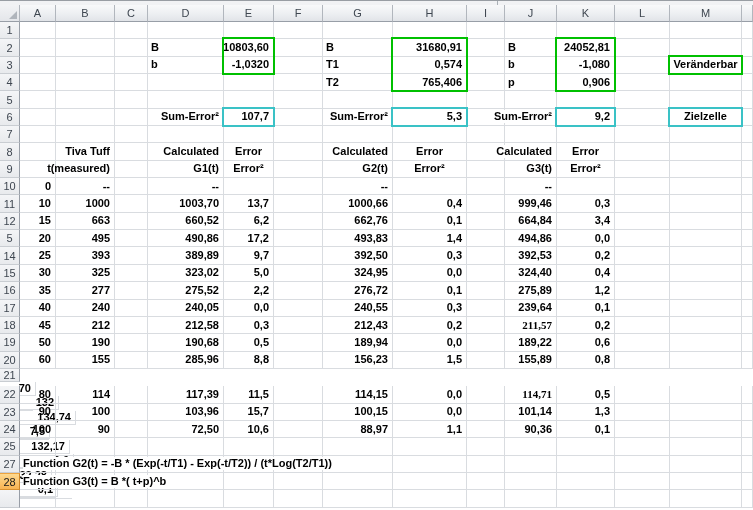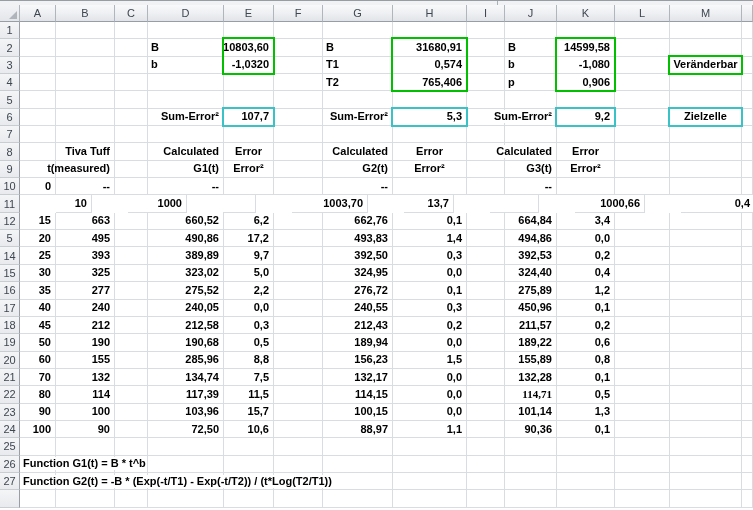--- a/index.html
+++ b/index.html
@@ -108,21 +108,21 @@
           <span>B</span>
         </div>
         <div class="cell ar" style="width: 74px;">
           <span>31680,91</span>
         </div>
         <div class="cell ar" style="width: 38px;"></div>
         <div class="cell al" style="width: 52px;">
           <span>B</span>
         </div>
         <div class="cell ar" style="width: 58px;">
-          <span>14599,58</span>
+          <span>24052,81</span>
         </div>
         <div class="cell ar" style="width: 55px;"></div>
         <div class="cell ar" style="width: 72px;"></div>
         <div class="cell ar" style="width: 11px;"></div>
       </div>
       <div class="row" style="height: 17.35px;">
         <div class="rh">3</div>
         <div class="cell ar" style="width: 36px;"></div>
         <div class="cell ar" style="width: 59px;"></div>
         <div class="cell ar" style="width: 33px;"></div>
@@ -326,21 +326,21 @@
         <div class="cell ar" style="width: 74px;"></div>
         <div class="cell ar" style="width: 38px;"></div>
         <div class="cell ar" style="width: 52px;">
           <span>--</span>
         </div>
         <div class="cell ar" style="width: 58px;"></div>
         <div class="cell ar" style="width: 55px;"></div>
         <div class="cell ar" style="width: 72px;"></div>
         <div class="cell ar" style="width: 11px;"></div>
       </div>
-      <div class="row" style="height: 17.35px; gap: 36px;">
+      <div class="row" style="height: 17.35px;">
         <div class="rh">11</div>
         <div class="cell ar" style="width: 36px;">
           <span>10</span>
         </div>
         <div class="cell ar" style="width: 59px;">
           <span>1000</span>
         </div>
         <div class="cell ar" style="width: 33px;"></div>
         <div class="cell ar" style="width: 76px;">
           <span>1003,70</span>
@@ -548,21 +548,21 @@
         </div>
         <div class="cell ar" style="width: 49px;"></div>
         <div class="cell ar" style="width: 70px;">
           <span>240,55</span>
         </div>
         <div class="cell ar" style="width: 74px;">
           <span>0,3</span>
         </div>
         <div class="cell ar" style="width: 38px;"></div>
         <div class="cell ar" style="width: 52px;">
-          <span>450,96</span>
+          <span>239,64</span>
         </div>
         <div class="cell ar" style="width: 58px;">
           <span>0,1</span>
         </div>
         <div class="cell ar" style="width: 55px;"></div>
         <div class="cell ar" style="width: 72px;"></div>
         <div class="cell ar" style="width: 11px;"></div>
       </div>
       <div class="row" style="height: 17.35px;">
         <div class="rh">18</div>
@@ -580,21 +580,21 @@
           <span>0,3</span>
         </div>
         <div class="cell ar" style="width: 49px;"></div>
         <div class="cell ar" style="width: 70px;">
           <span>212,43</span>
         </div>
         <div class="cell ar" style="width: 74px;">
           <span>0,2</span>
         </div>
         <div class="cell ar" style="width: 38px;"></div>
-        <div class="cell ar" style="width: 52px;">
+        <div class="cell ar" style="width: 52px; font-family: Liberation Serif, serif;">
           <span>211,57</span>
         </div>
         <div class="cell ar" style="width: 58px;">
           <span>0,2</span>
         </div>
         <div class="cell ar" style="width: 55px;"></div>
         <div class="cell ar" style="width: 72px;"></div>
         <div class="cell ar" style="width: 11px;"></div>
       </div>
       <div class="row" style="height: 17.35px;">
@@ -656,21 +656,21 @@
         <div class="cell ar" style="width: 52px;">
           <span>155,89</span>
         </div>
         <div class="cell ar" style="width: 58px;">
           <span>0,8</span>
         </div>
         <div class="cell ar" style="width: 55px;"></div>
         <div class="cell ar" style="width: 72px;"></div>
         <div class="cell ar" style="width: 11px;"></div>
       </div>
-      <div class="row" style="height: 17.35px;">
+      <div class="row" style="height: 17.35px; flex-direction: column;">
         <div class="rh">21</div>
         <div class="cell ar" style="width: 36px;">
           <span>70</span>
         </div>
         <div class="cell ar" style="width: 59px;">
           <span>132</span>
         </div>
         <div class="cell ar" style="width: 33px;"></div>
         <div class="cell ar" style="width: 76px;">
           <span>134,74</span>
@@ -791,57 +791,57 @@
         <div class="cell ar" style="width: 58px;">
           <span>0,1</span>
         </div>
         <div class="cell ar" style="width: 55px;"></div>
         <div class="cell ar" style="width: 72px;"></div>
         <div class="cell ar" style="width: 11px;"></div>
       </div>
       <div class="row" style="height: 17.35px;">
         <div class="rh">25</div>
         <div class="cell ar" style="width: 36px;"></div>
-        <div class="cell ar" style="width: 59px;"></div>
-        <div class="cell ar" style="width: 33px;"></div>
-        <div class="cell ar" style="width: 76px;"></div>
-        <div class="cell ar" style="width: 50px;"></div>
-        <div class="cell ar" style="width: 49px;"></div>
-        <div class="cell ar" style="width: 70px;"></div>
-        <div class="cell ar" style="width: 74px;"></div>
-        <div class="cell ar" style="width: 38px;"></div>
-        <div class="cell ar" style="width: 52px;"></div>
-        <div class="cell ar" style="width: 58px;"></div>
-        <div class="cell ar" style="width: 55px;"></div>
-        <div class="cell ar" style="width: 72px;"></div>
-        <div class="cell ar" style="width: 11px;"></div>
-      </div>
-      <div class="row" style="height: 17.35px;">
-        <div class="rh">26</div>
-        <div class="cell al spill" style="width: 36px;">
-          <span>Function G1(t) = B * t^b</span>
-        </div>
         <div class="cell ar" style="width: 59px;"></div>
         <div class="cell ar" style="width: 33px;"></div>
         <div class="cell ar" style="width: 76px;"></div>
         <div class="cell ar" style="width: 50px;"></div>
         <div class="cell ar" style="width: 49px;"></div>
         <div class="cell ar" style="width: 70px;"></div>
         <div class="cell ar" style="width: 74px;"></div>
         <div class="cell ar" style="width: 38px;"></div>
         <div class="cell ar" style="width: 52px;"></div>
         <div class="cell ar" style="width: 58px;"></div>
         <div class="cell ar" style="width: 55px;"></div>
         <div class="cell ar" style="width: 72px;"></div>
         <div class="cell ar" style="width: 11px;"></div>
       </div>
       <div class="row" style="height: 17.35px;">
         <div class="rh">27</div>
         <div class="cell al spill" style="width: 36px;">
           <span>Function G2(t) = -B * (Exp(-t/T1) - Exp(-t/T2)) / (t*Log(T2/T1))</span>
+        </div>
+        <div class="cell ar" style="width: 59px;"></div>
+        <div class="cell ar" style="width: 33px;"></div>
+        <div class="cell ar" style="width: 76px;"></div>
+        <div class="cell ar" style="width: 50px;"></div>
+        <div class="cell ar" style="width: 49px;"></div>
+        <div class="cell ar" style="width: 70px;"></div>
+        <div class="cell ar" style="width: 74px;"></div>
+        <div class="cell ar" style="width: 38px;"></div>
+        <div class="cell ar" style="width: 52px;"></div>
+        <div class="cell ar" style="width: 58px;"></div>
+        <div class="cell ar" style="width: 55px;"></div>
+        <div class="cell ar" style="width: 72px;"></div>
+        <div class="cell ar" style="width: 11px;"></div>
+      </div>
+      <div class="row" style="height: 17.35px;">
+        <div class="rh active">28</div>
+        <div class="cell al spill" style="width: 36px;">
+          <span>Function G3(t) = B *( t+p)^b</span>
         </div>
         <div class="cell ar" style="width: 59px;"></div>
         <div class="cell ar" style="width: 33px;"></div>
         <div class="cell ar" style="width: 76px;"></div>
         <div class="cell ar" style="width: 50px;"></div>
         <div class="cell ar" style="width: 49px;"></div>
         <div class="cell ar" style="width: 70px;"></div>
         <div class="cell ar" style="width: 74px;"></div>
         <div class="cell ar" style="width: 38px;"></div>
         <div class="cell ar" style="width: 52px;"></div>

